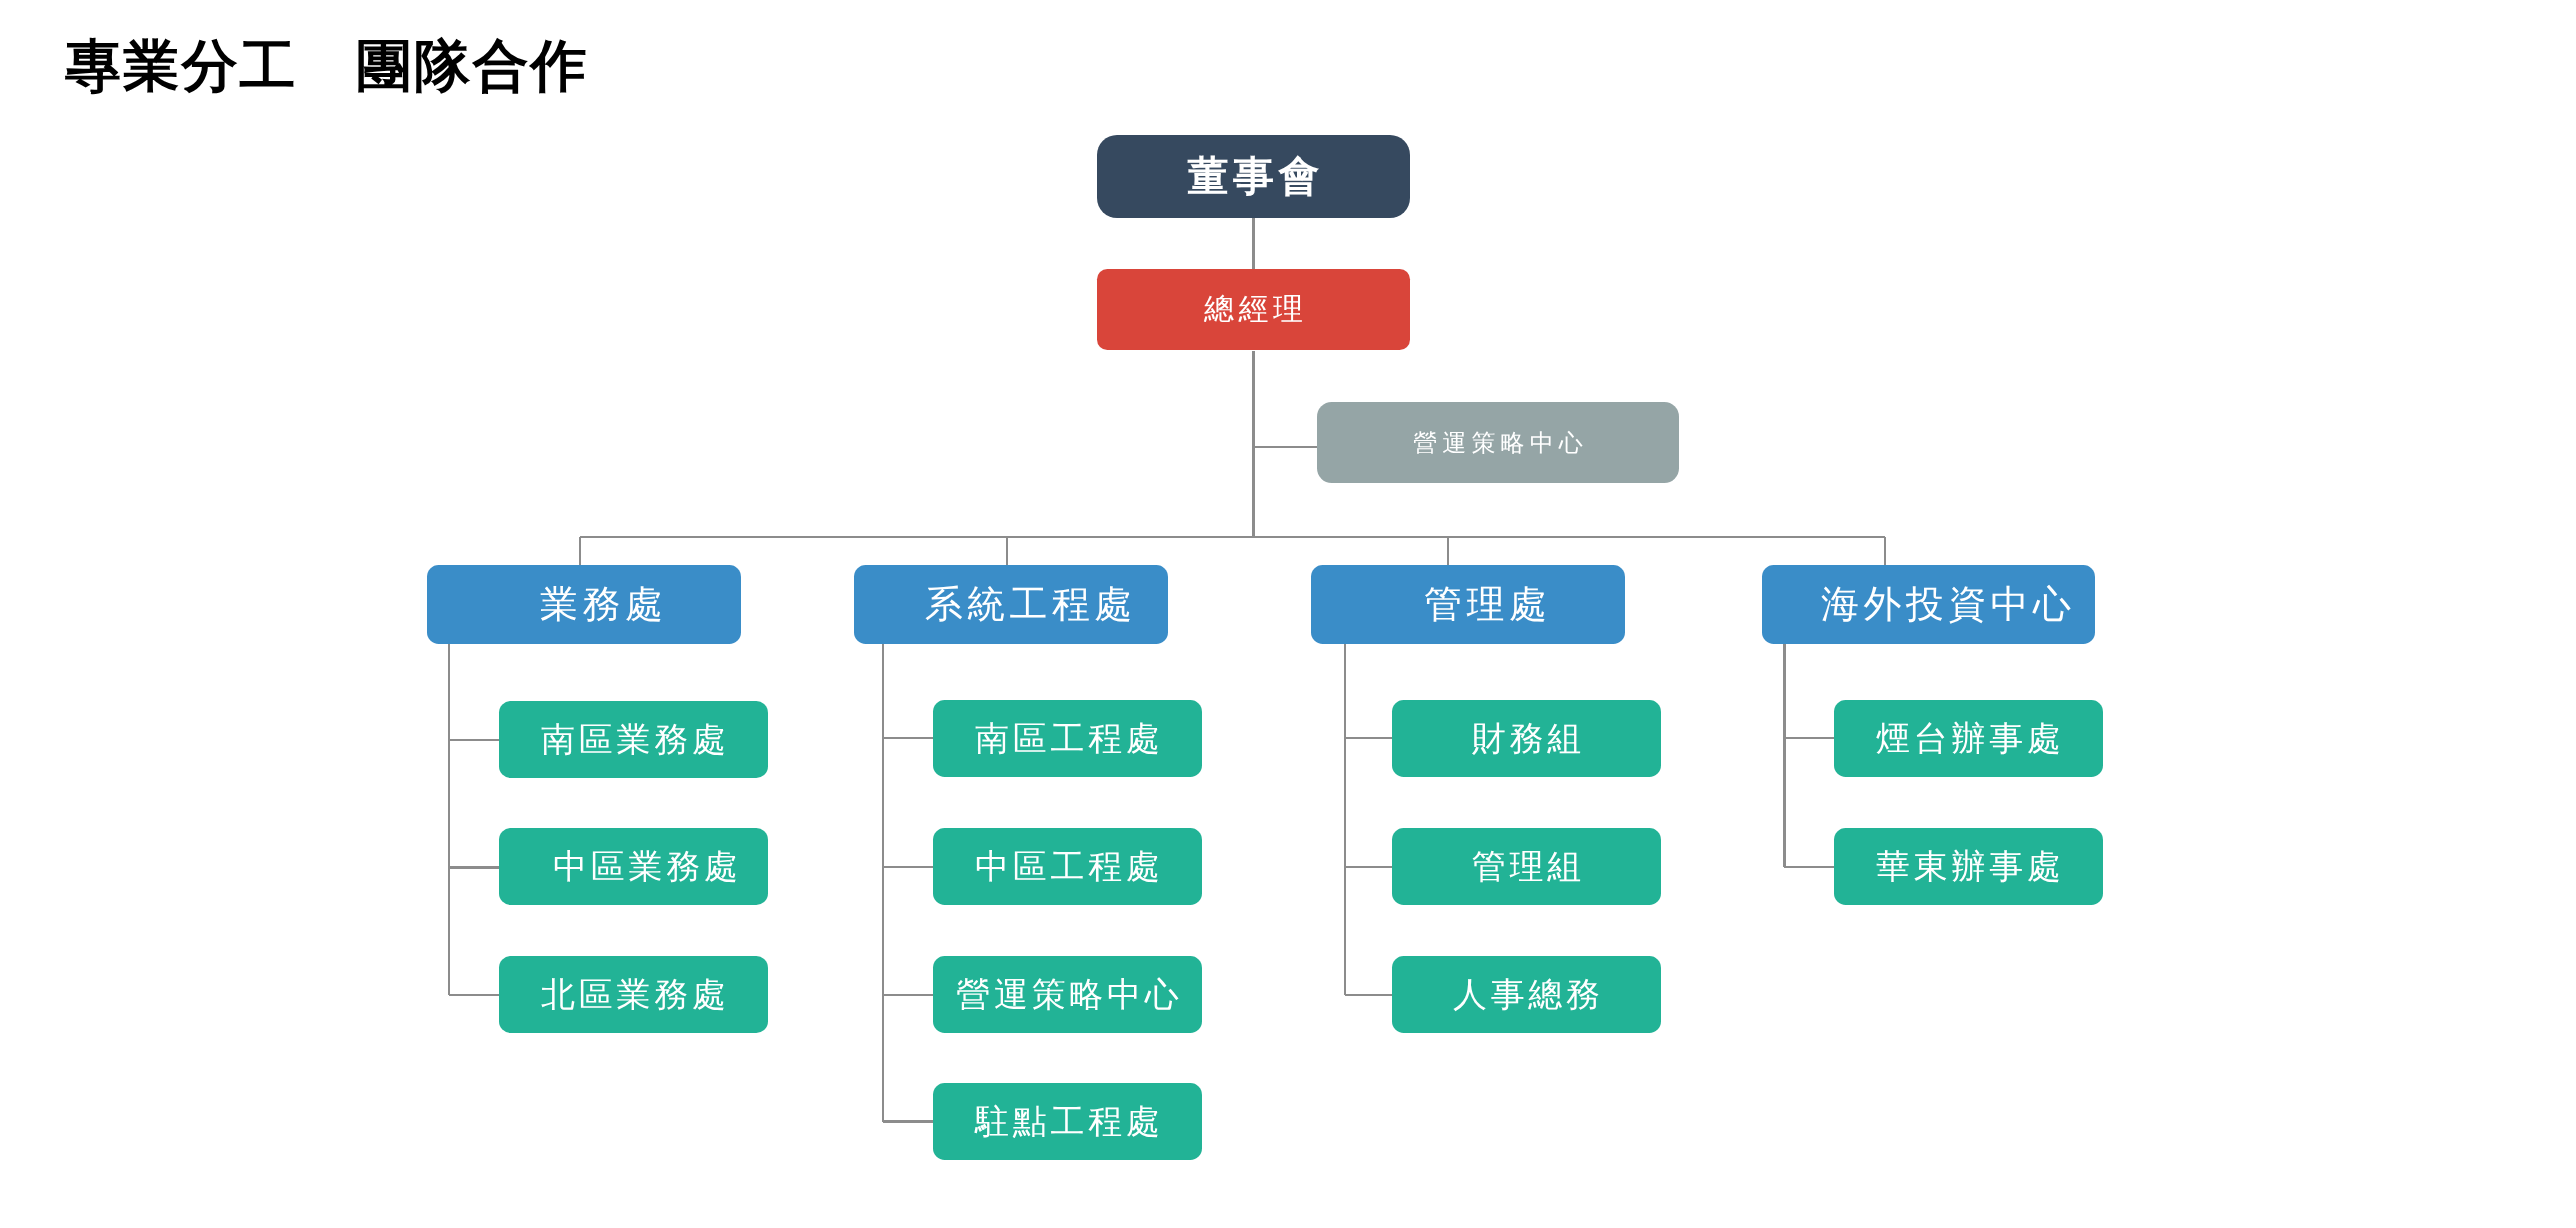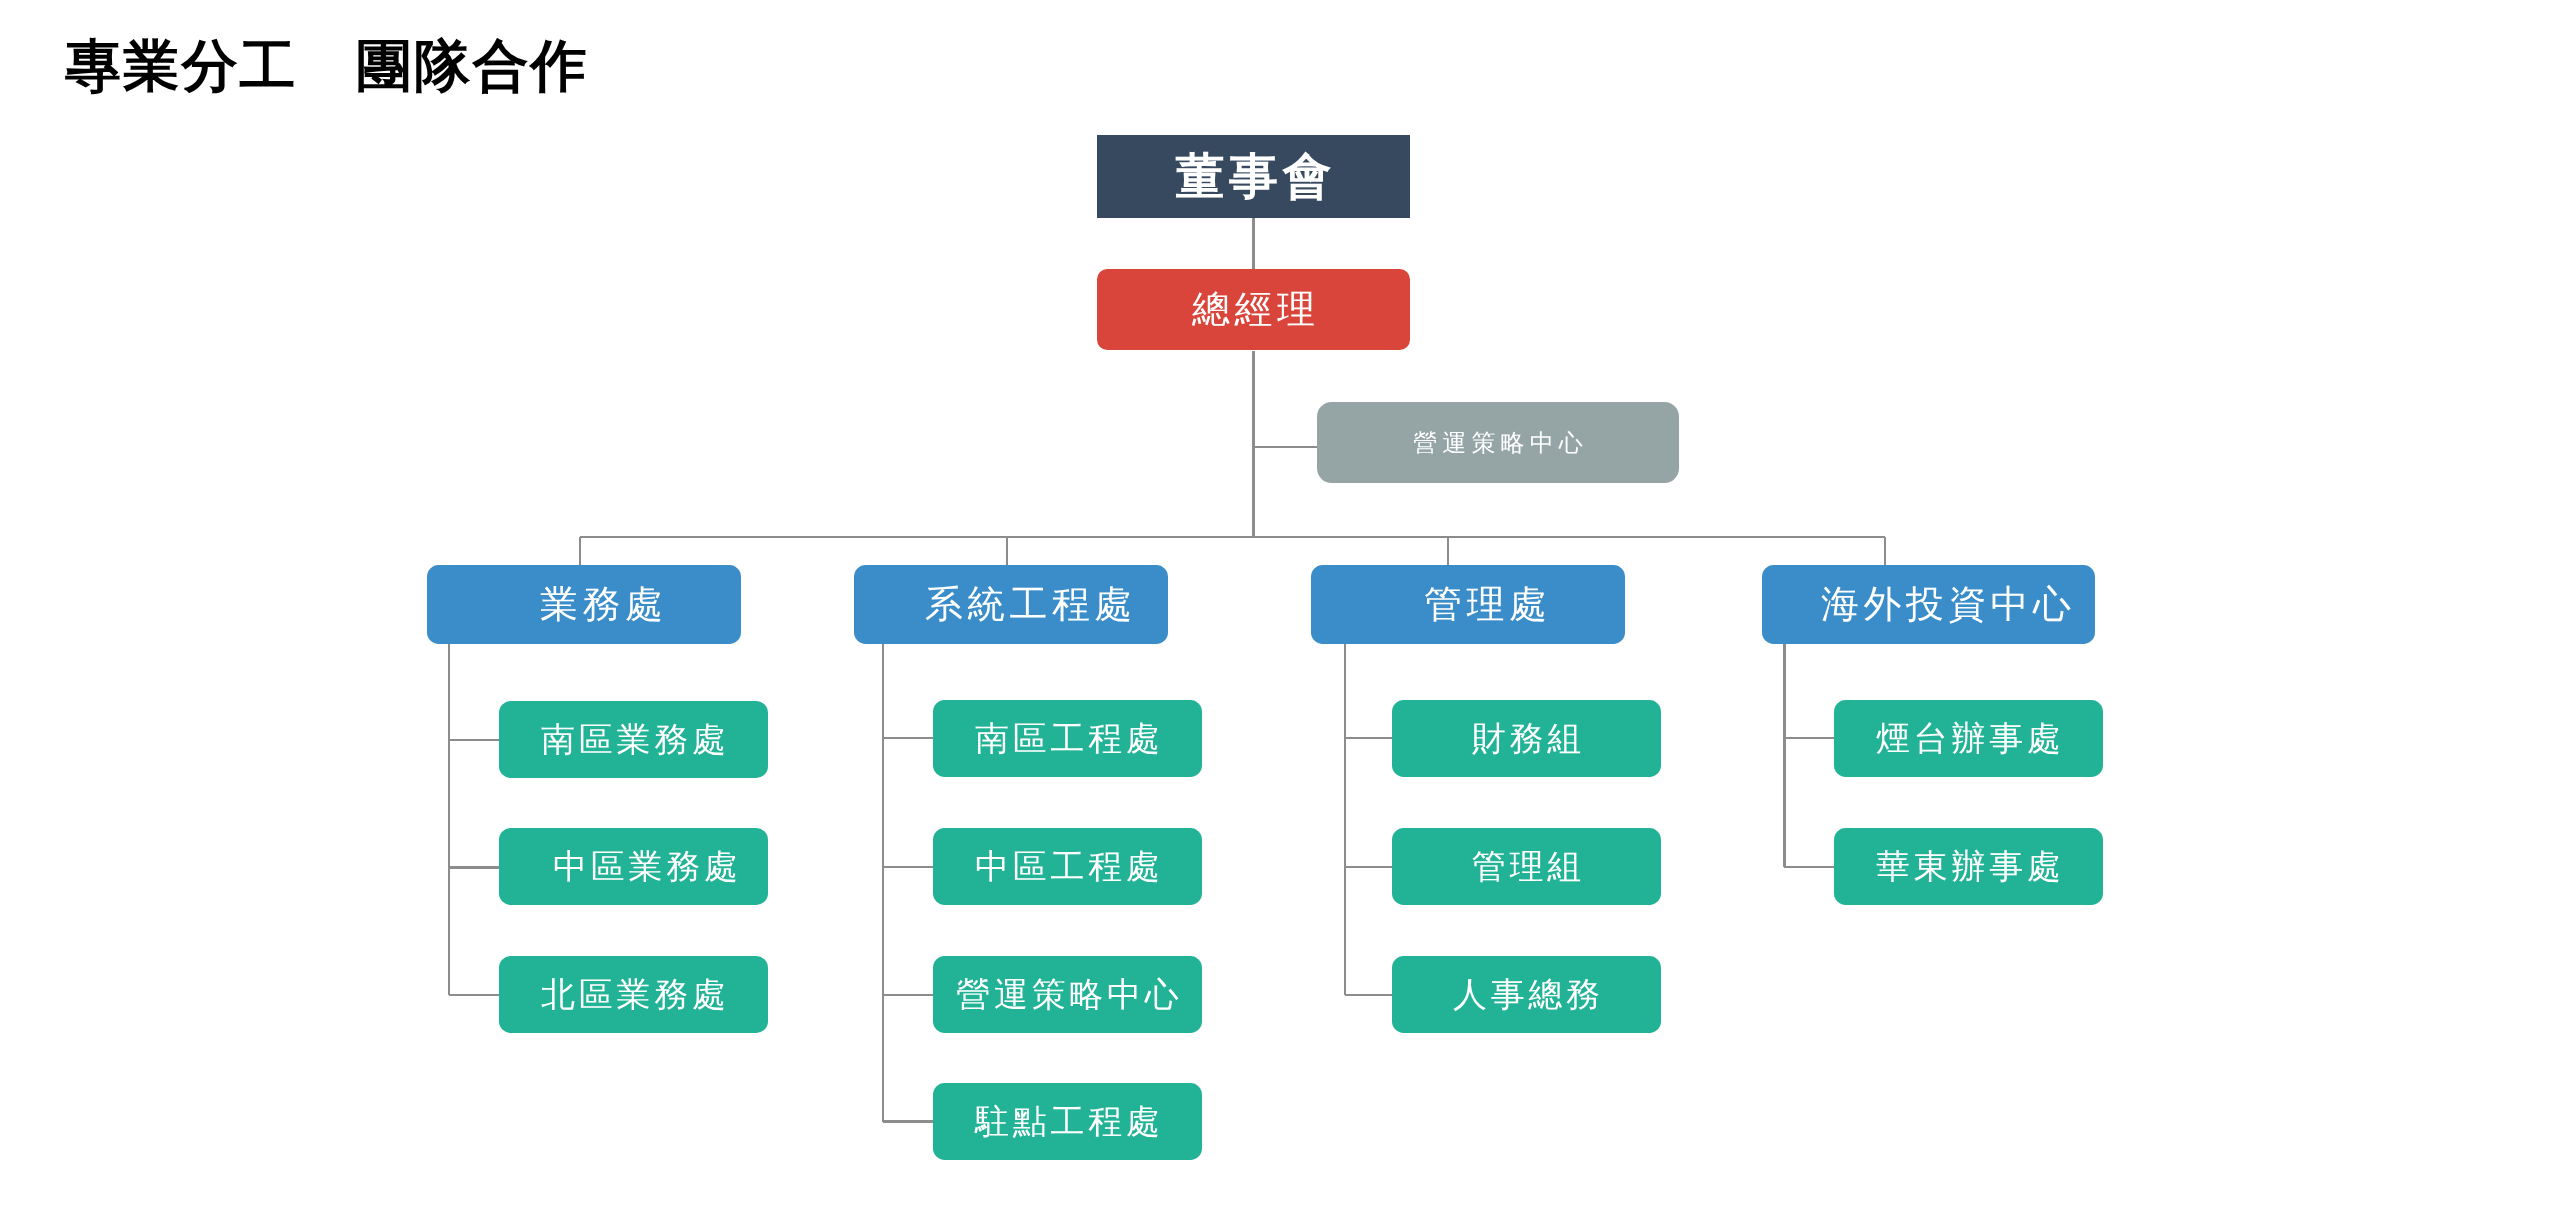--- a/index.html
+++ b/index.html
@@ -49,30 +49,30 @@
     justify-content: center;
     box-sizing: border-box;
     color: #ffffff;
     border-radius: 10.3px;
     white-space: nowrap;
     text-align: center;
   }
 
   .node-board {
     background: #36495f;
-    border-radius: 0;
-    font-size: 49px;
+    border-radius: 20px;
+    font-size: 41px;
     font-weight: 700;
     letter-spacing: 4.4px;
     text-indent: 4.4px;
   }
   .node-gm {
     background: #d9453a;
     border-radius: 10.3px;
-    font-size: 38px;
+    font-size: 30px;
     font-weight: 400;
     letter-spacing: 4.4px;
     text-indent: 4.4px;
   }
   .node-strategy {
     background: #95a5a6;
     border-radius: 14.7px;
     font-size: 24px;
     font-weight: 400;
     letter-spacing: 5.1px;

